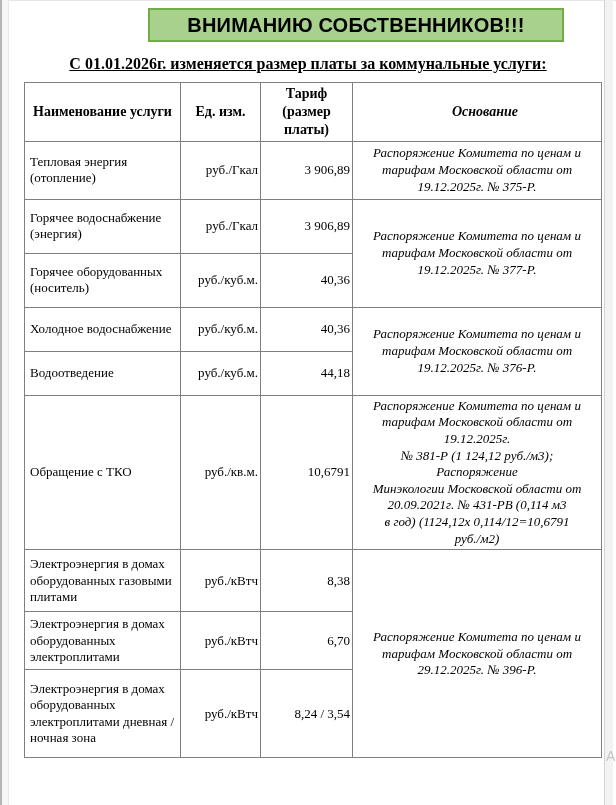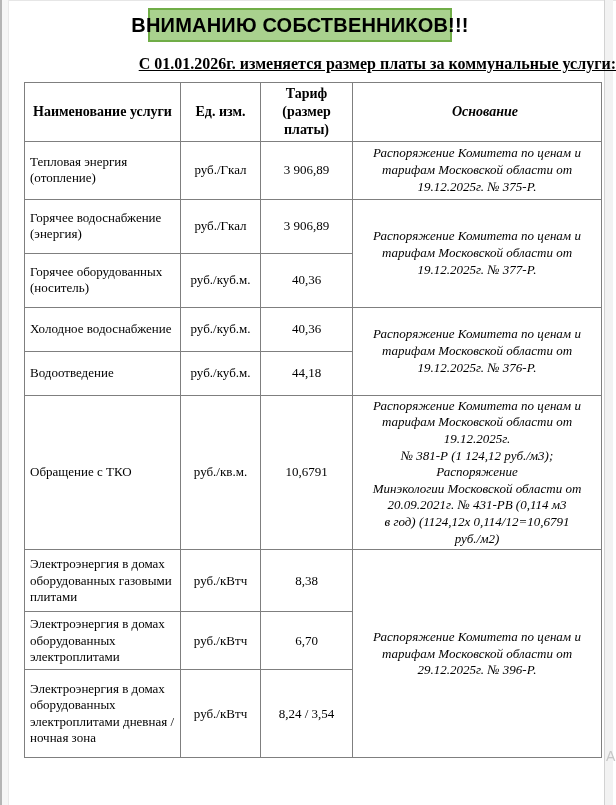--- a/index.html
+++ b/index.html
@@ -23,55 +23,55 @@
     border-right:1px solid #e9e9e9;
   }
   .edge-right {
     position:absolute; top:0; left:604px; width:9px; height:805px;
     background:#f2f2f2;
     border-left:1px solid #d2d2d2;
   }
   .content { position:relative; }
   .banner {
     margin:8px 0 0 148px;
-    width:304px; height:34px;
+    width:416px; height:34px;
     background:var(--banner_fill, #a9d18e);
     border:2px solid var(--banner_border, #70ad47);
     display:flex; align-items:center; justify-content:center;
   }
   .banner span {
     font-family:"Liberation Sans", sans-serif;
     font-weight:bold; font-size:20px; letter-spacing:0.2px;
     white-space:nowrap;
   }
   .subtitle {
     margin-top:13px;
     width:616px;
-    text-align:right;
+    text-align:center;
     font-weight:bold; font-size:16px;
     text-decoration:underline;
     white-space:nowrap;
   }
   table.tariff {
     margin:9px 0 0 24px;
     width:577px;
     border-collapse:collapse;
     table-layout:fixed;
   }
   table.tariff th, table.tariff td {
     border:1px solid var(--table_border, #7f7f7f);
     vertical-align:middle;
     font-size:13px;
     line-height:1.28;
     overflow:hidden;
   }
   th { font-size:14px !important; font-weight:bold; text-align:center; padding:2px; }
   th.basis-h { font-style:italic;padding-left:18px; }
   td.svc { text-align:left; padding:2px 3px 2px 5px; }
-  td.ctr { text-align:center; padding:2px; }
+  td.ctr { text-align:right; padding:2px; }
   td.basis {
     text-align:center; font-style:italic; padding:2px 5px;
     line-height:1.3;
   }
   .pre { white-space:pre-line; }
   tr.rh  { height:54px; }
   tr.r1  { height:58px; }
   tr.r2  { height:54px;padding-left:8px; }
   tr.r3  { height:54px; }
   tr.r4  { height:44px; }

